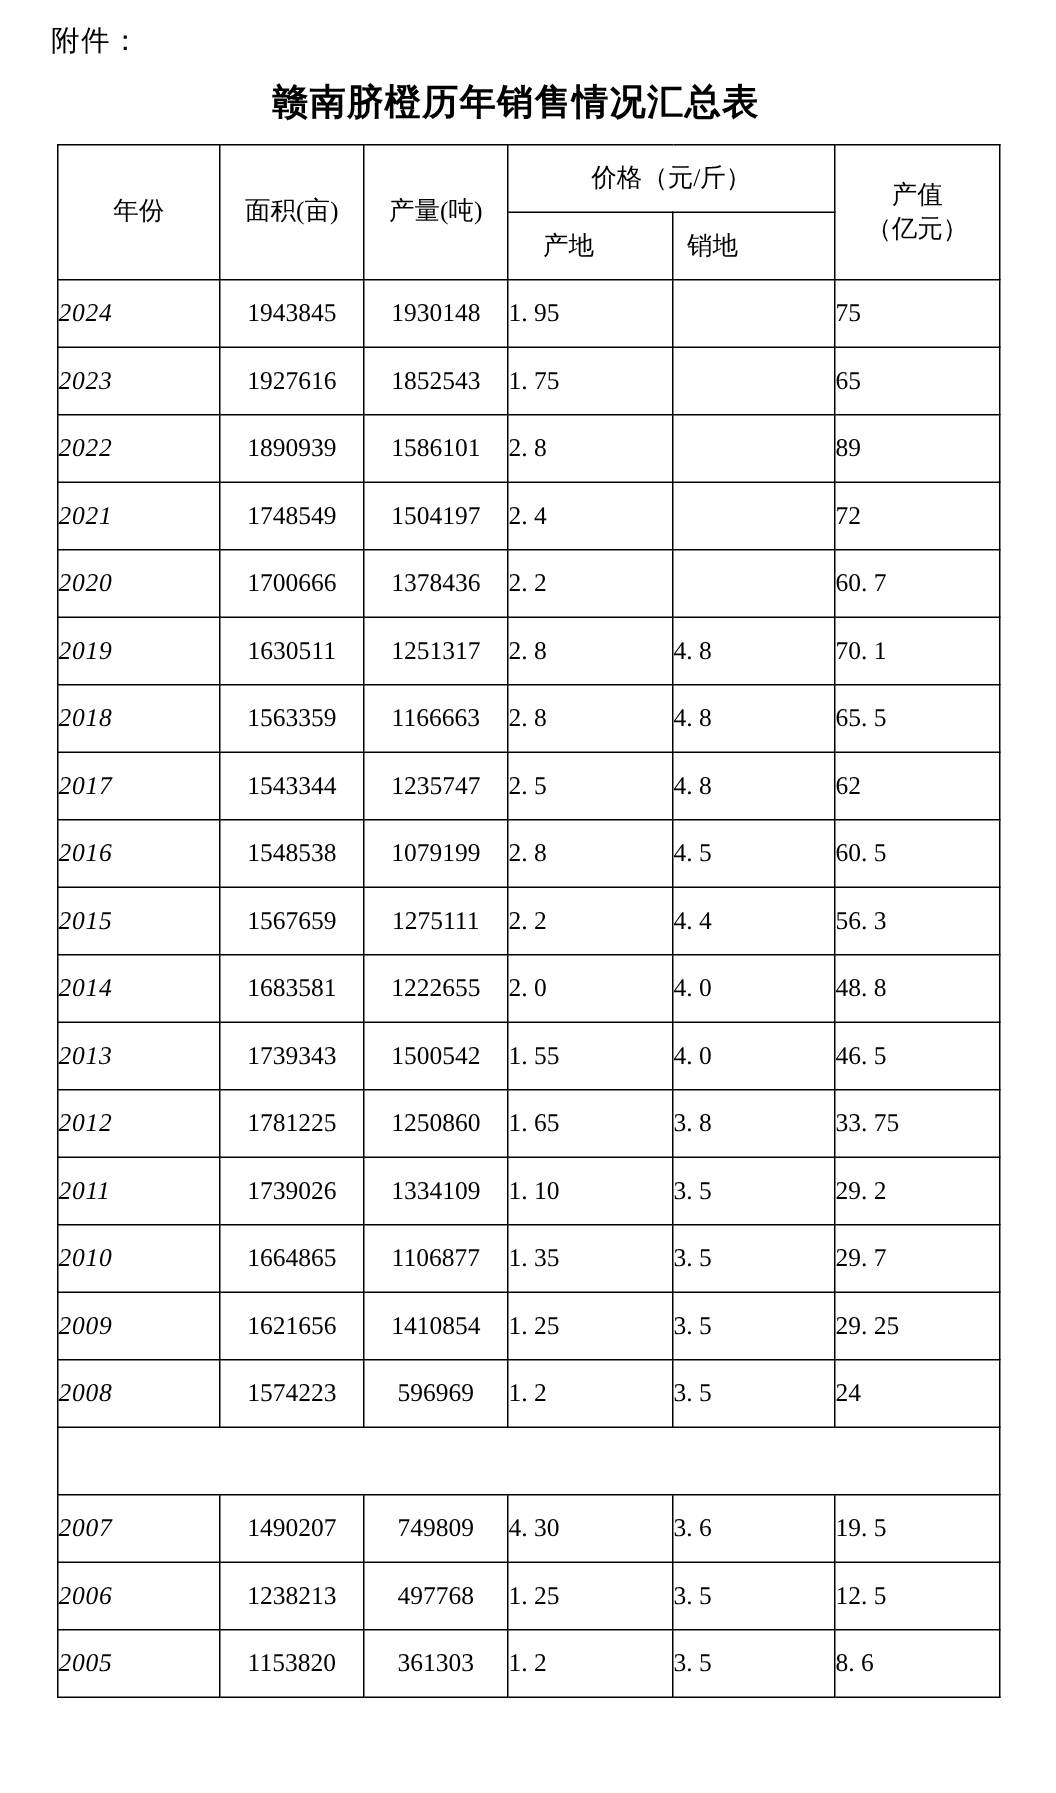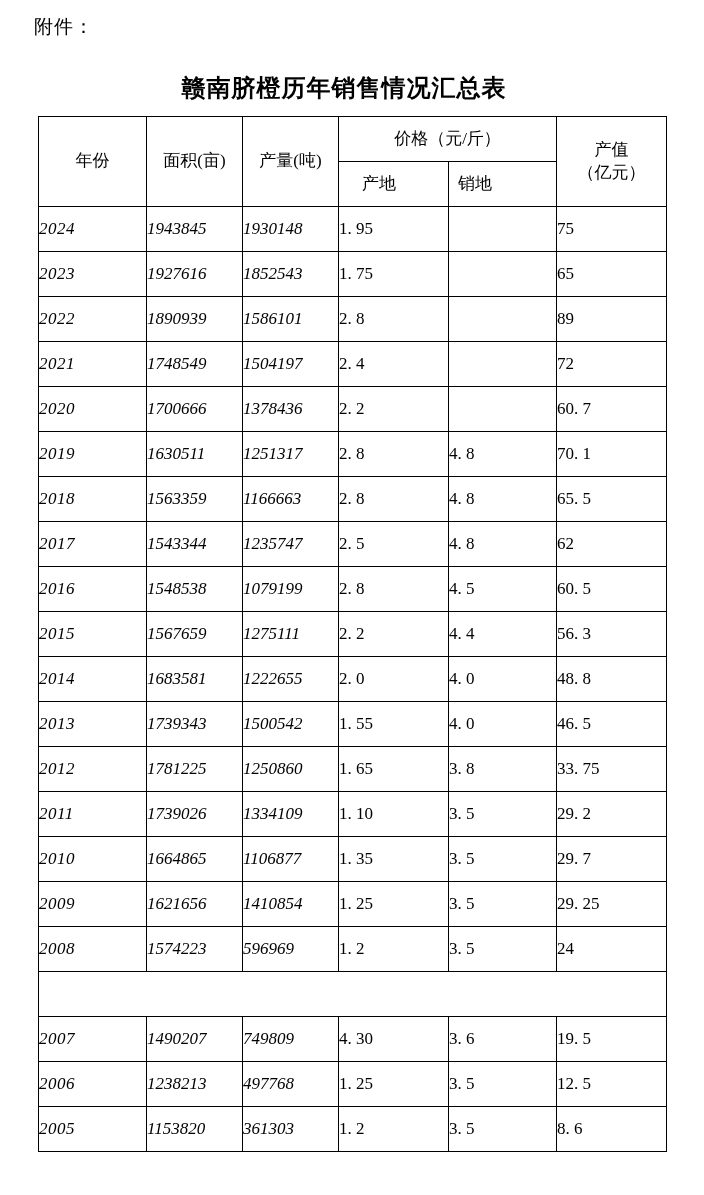--- a/index.html
+++ b/index.html
@@ -26,21 +26,21 @@
     font-size: 19px;
     letter-spacing: 1px;
     padding: 14px 0 0 34px;
   }
   .doc-title {
     text-align: center;
     font-family: "Liberation Serif", "DejaVu Serif", serif;
     font-weight: bold;
     font-size: 24px;
     letter-spacing: 1px;
-    margin: 32px 0 12px 0;
+    margin: 12px 0 12px 0;
   }
   .table-wrap {
     padding: 0 38px 0 38px;
   }
   table.data-table {
     border-collapse: collapse;
     width: 628px;
     table-layout: fixed;
   }
   table.data-table td, table.data-table th {
@@ -60,23 +60,22 @@
   .hdr-tall {
     height: 92px;
   }
   .cell-year {
     text-align: left;
     padding-left: 13px;
     letter-spacing: 0.5px;
     font-style: italic;
   }
   .cell-num {
-    text-align: left;
+    text-align: center;
     padding-right: 9px;
-    font-style: italic;
   }
   .cell-left {
     text-align: left;
     padding-left: 9px;
   }
   .col-year   { width: 108px; }
   .col-area   { width: 96px; }
   .col-output { width: 96px; }
   .col-origin { width: 110px; }
   .col-market { width: 108px; }

